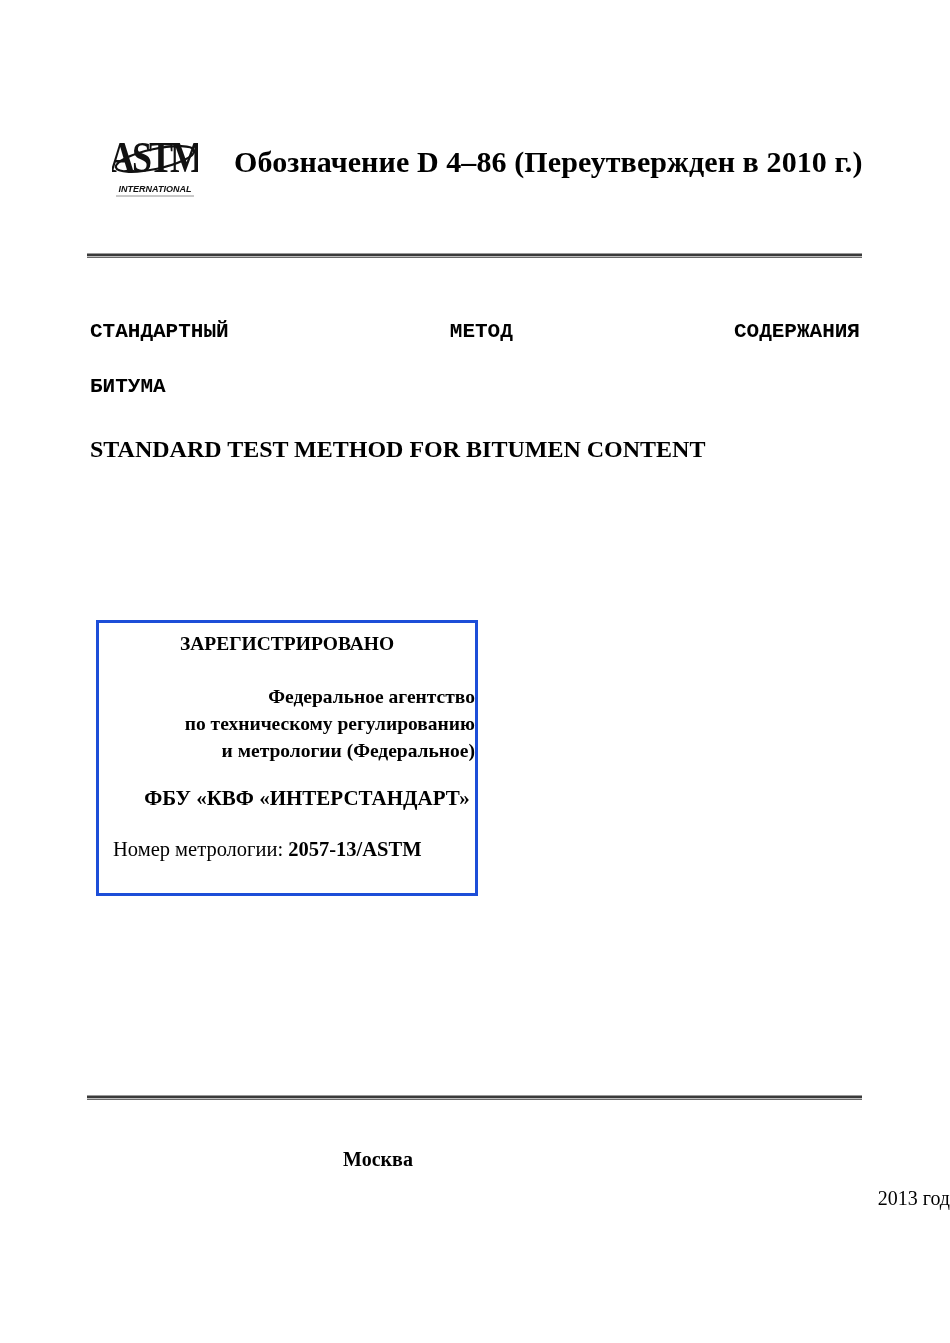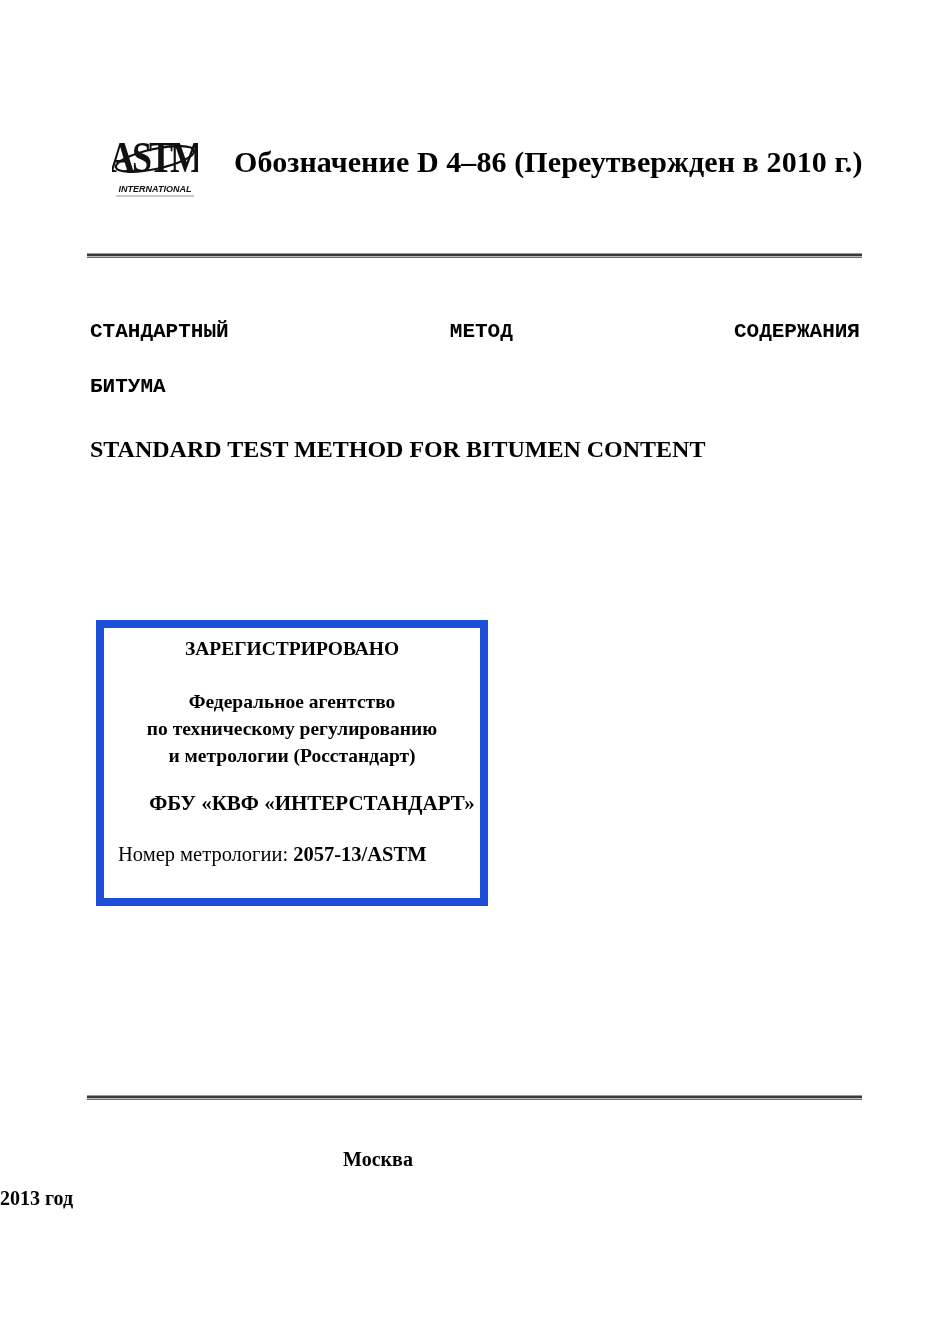--- a/index.html
+++ b/index.html
@@ -68,38 +68,38 @@
       font-weight: bold;
       white-space: nowrap;
     }
 
     .reg-box {
       position: absolute;
       left: 96px;
       top: 620px;
       width: 376px;
       height: 270px;
-      border: 8px solid #1d4ed8;
+      border: 3px solid #1d4ed8;
       box-sizing: content-box;
     }
     .reg-heading {
       position: absolute;
       left: 0;
       right: 0;
       top: 10px;
       text-align: center;
       font-size: 19.5px;
       font-weight: bold;
     }
     .reg-agency {
       position: absolute;
       left: 0;
       right: 0;
       top: 60px;
-      text-align: center;
+      text-align: right;
       font-size: 19.5px;
       font-weight: bold;
       line-height: 27px;
     }
     .reg-org {
       position: absolute;
       left: 0;
       right: 0;
       top: 163px;
       text-align: center;
@@ -124,23 +124,23 @@
       top: 1148px;
       text-align: center;
       font-size: 20px;
       font-weight: bold;
     }
     .year {
       position: absolute;
       left: 0;
       width: 950px;
       top: 1187px;
-      text-align: left;
+      text-align: right;
       font-size: 20px;
-      font-weight: bold;
+      font-weight: normal;
     }
   </style>
 </head>
 <body>
 
 <div class="logo">
   <svg width="86" height="74" viewBox="0 0 86 74" xmlns="http://www.w3.org/2000/svg">
 
     <ellipse cx="43" cy="33" rx="40" ry="10" fill="none" stroke="#111" stroke-width="2.2" transform="rotate(-12 43 33)"></ellipse>
 
@@ -169,21 +169,21 @@
   <div>БИТУМА</div>
 </div>
 
 <div class="title-en">STANDARD TEST METHOD FOR BITUMEN CONTENT</div>
 
 <div class="reg-box">
   <div class="reg-heading">ЗАРЕГИСТРИРОВАНО</div>
   <div class="reg-agency">
     <div>Федеральное агентство</div>
     <div>по техническому регулированию</div>
-    <div>и метрологии (Росстандарт)</div>
+    <div>и метрологии (Федеральное)</div>
   </div>
   <div class="reg-org">ФБУ «КВФ «ИНТЕРСТАНДАРТ»</div>
   <div class="reg-details">
     <div>
       <span>Номер метрологии: </span><b>2057-13/ASTM</b>
     </div>
   </div>
 </div>
 
 <div class="rule rule-bottom">

